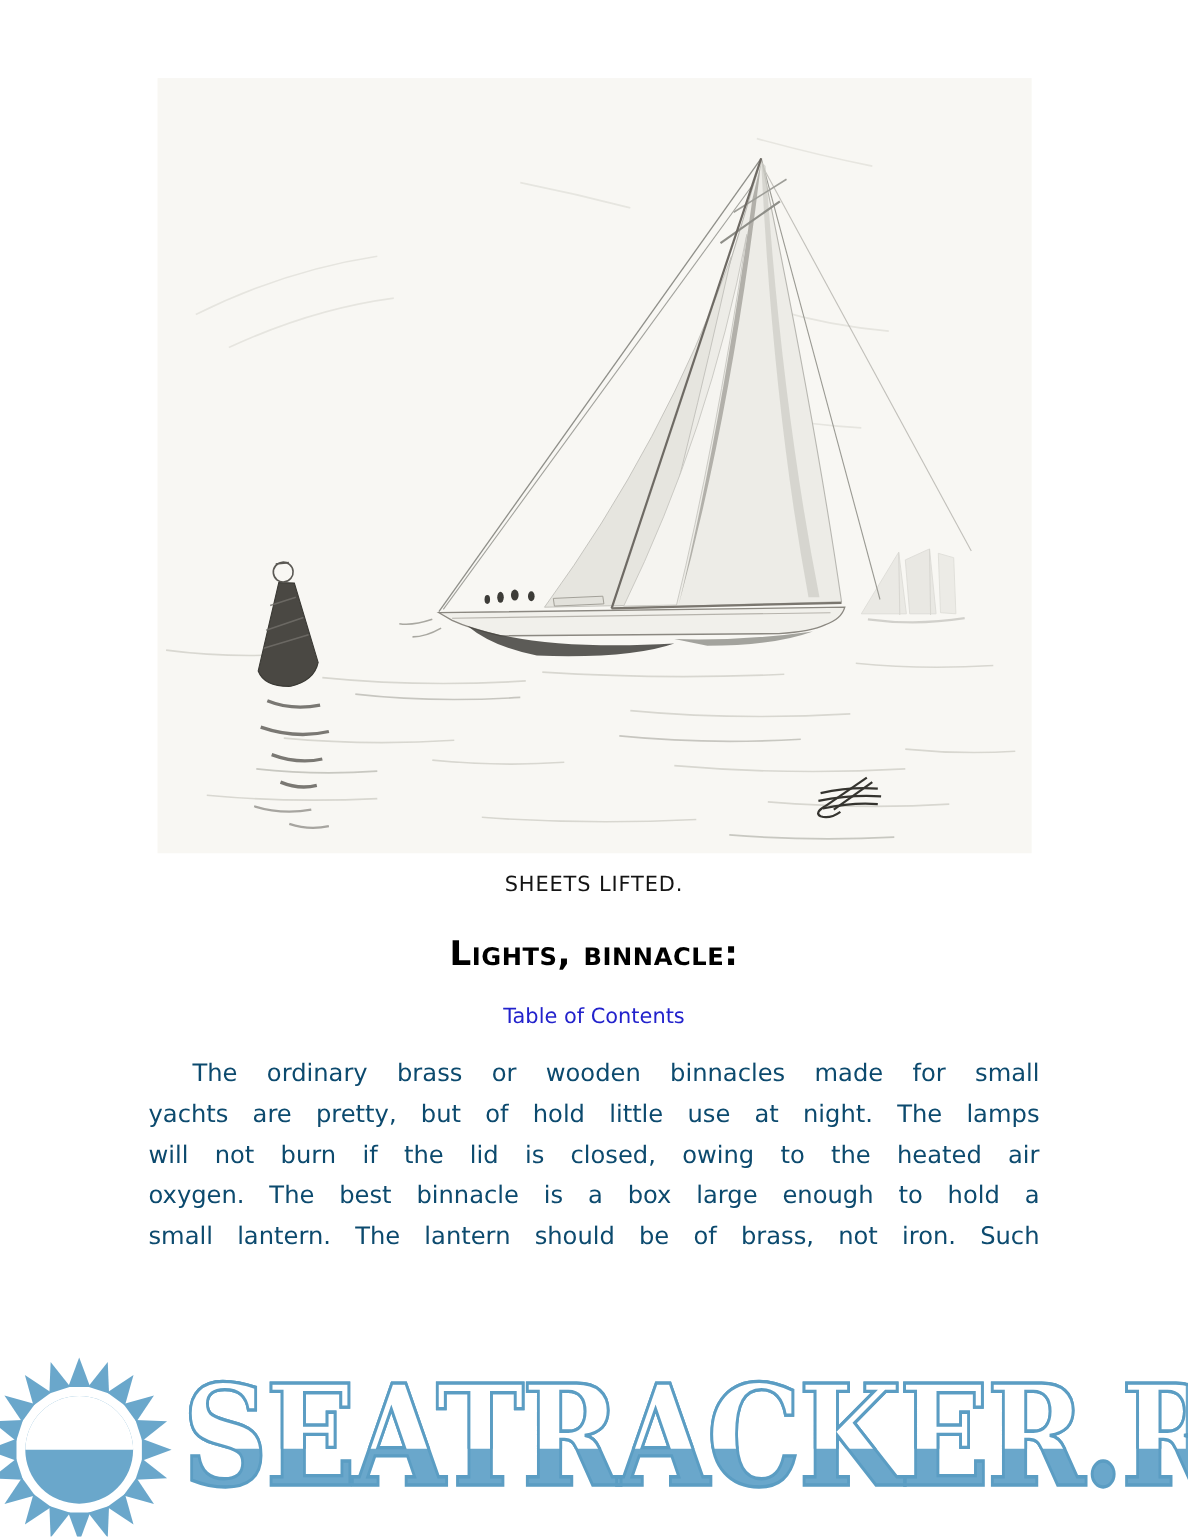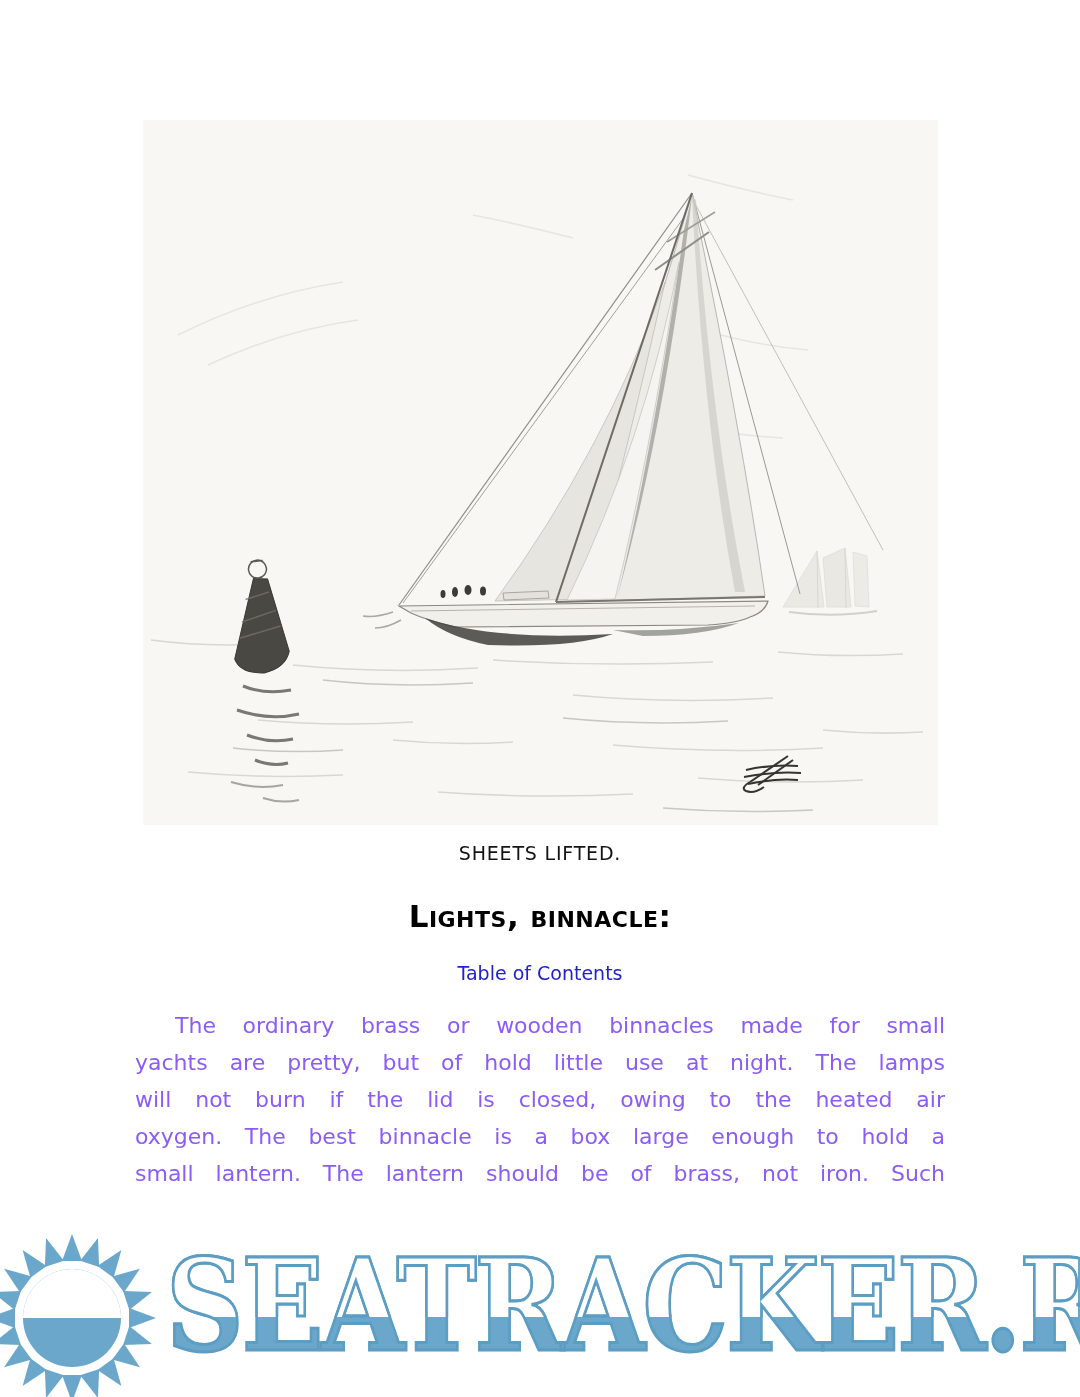--- a/index.html
+++ b/index.html
@@ -8,21 +8,21 @@
     width: 1080px;
     height: 1397px;
     margin: 0 auto;
     background: #ffffff;
     overflow: hidden;
     font-family: "DejaVu Sans", sans-serif;
     color: #000000;
   }
 
   
-  .figure { margin: 0; padding-top: 120px; text-align: center; }
+  .figure { margin: 0; padding-top: 71px; text-align: center; }
   .illustration { width: 795px; height: 705px; display: inline-block; }
   .caption {
     margin-top: 13px;
     font-size: 19px;
     letter-spacing: 0.8px;
     color: #141414;
   }
 
   
   .heading {
@@ -36,21 +36,21 @@
   }
   .toc { text-align: center; margin-top: 28px; }
   .toc-link { font-size: 19px; color: #2222cc; text-decoration: none; cursor: pointer; }
 
   
   .body-text {
     width: 810px;
     margin: 23px auto 0 auto;
     font-size: 22px;
     line-height: 37px;
-    color: #8b5cf6;
+    color: #0c4a6e;
   }
   .body-line { text-align: justify; text-align-last: justify; }
   .body-line.indent { text-indent: 40px; }
 
   
   .watermark {
     position: absolute;
     left: 0; top: 1227px;
     width: 1080px; height: 170px;
     pointer-events: none;

